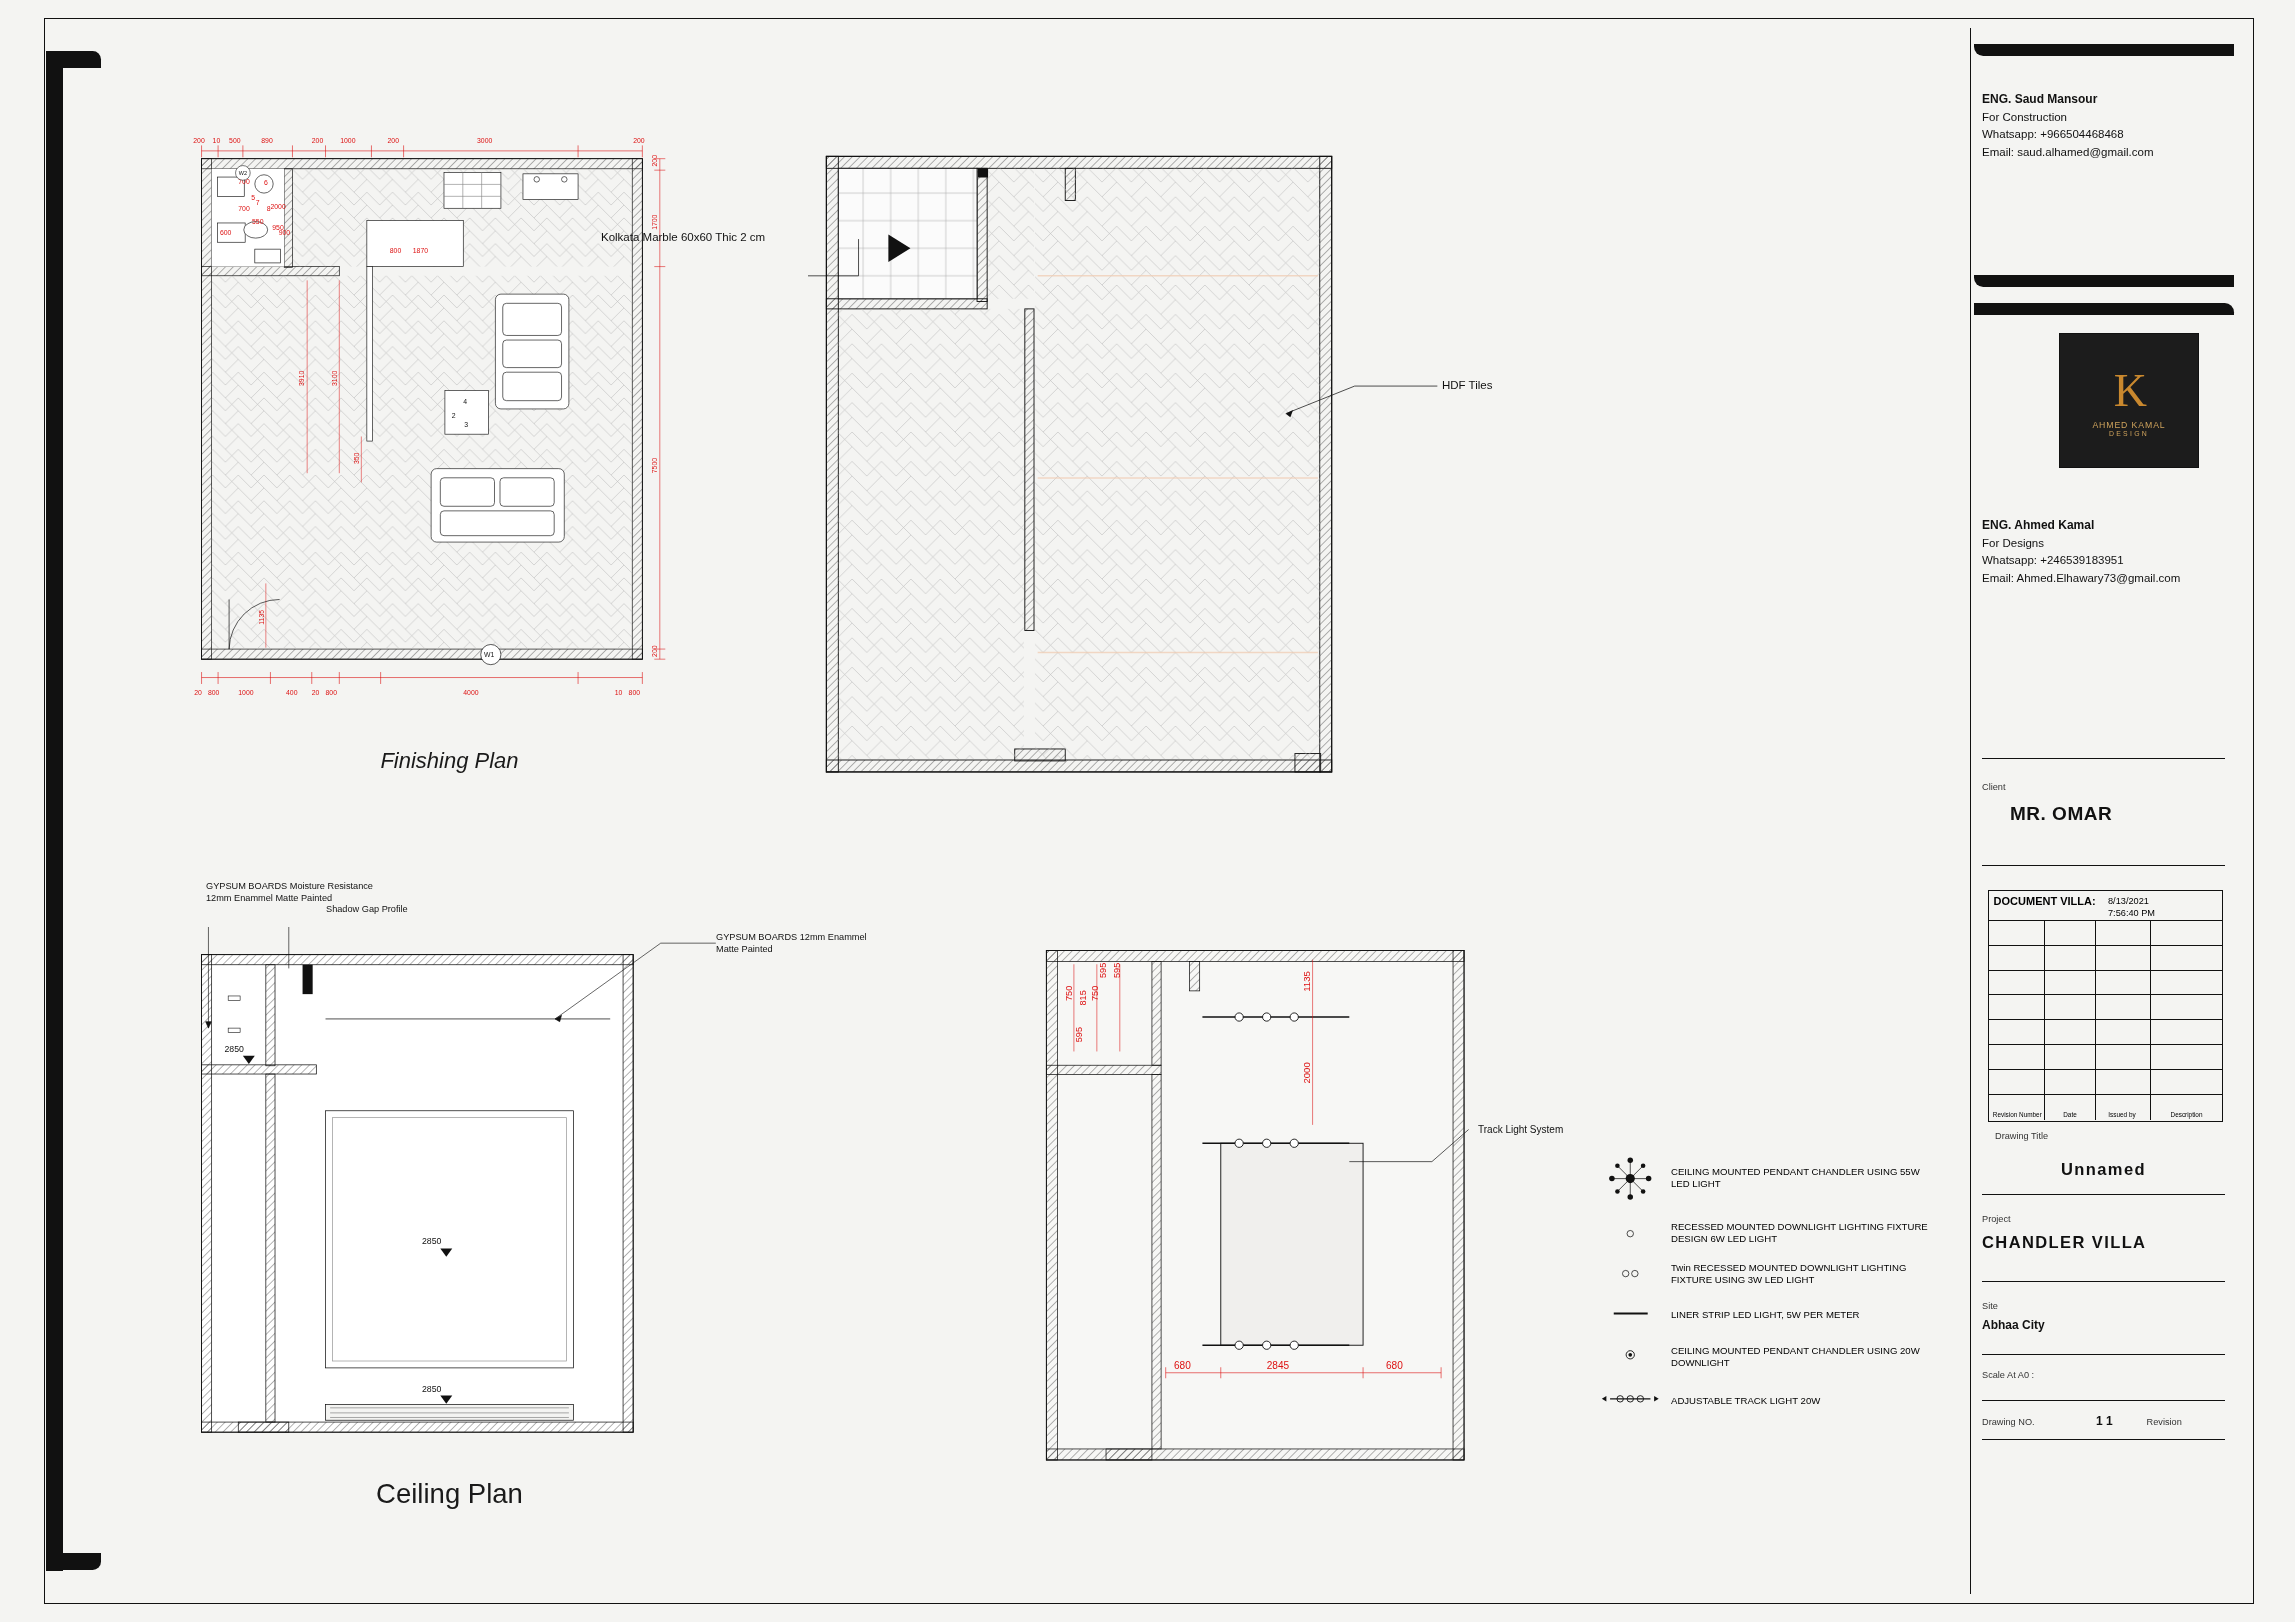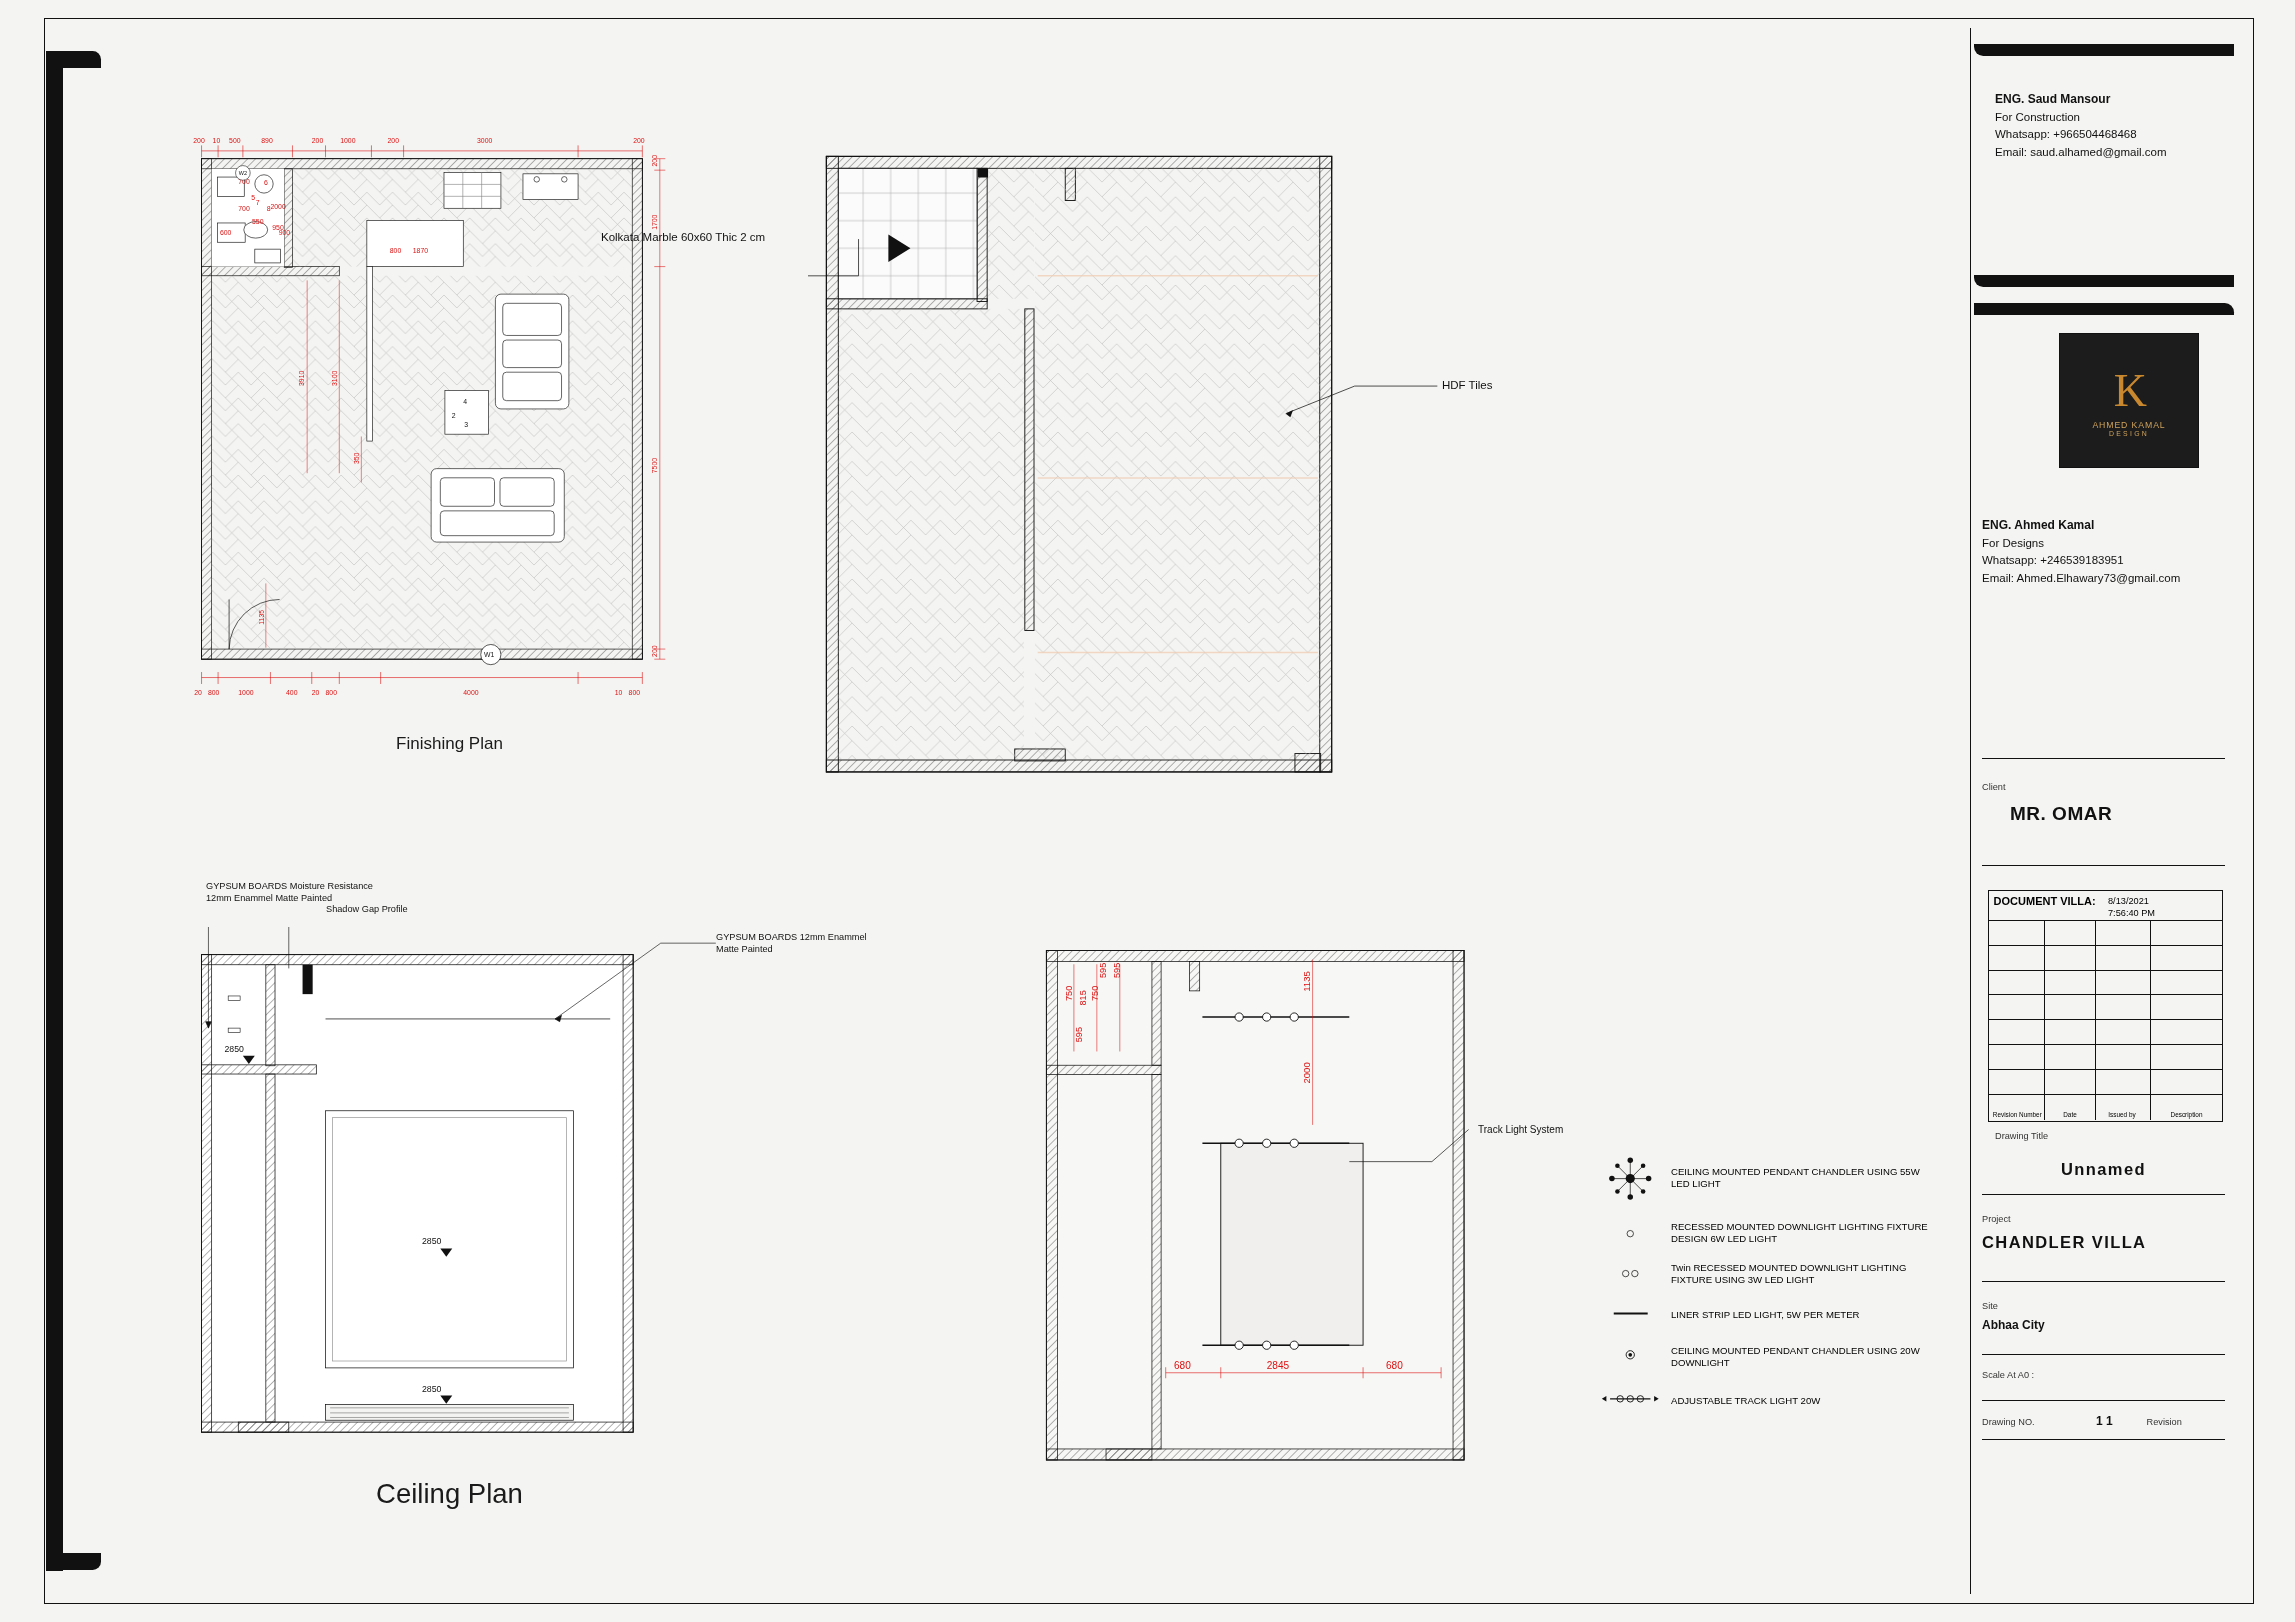--- a/index.html
+++ b/index.html
@@ -276,21 +276,21 @@
         <text class="dimtxt" x="74" y="1262">800</text>
         <text class="dimtxt" x="140" y="1262">1000</text>
         <text class="dimtxt" x="244" y="1262">400</text>
         <text class="dimtxt" x="300" y="1262">20</text>
         <text class="dimtxt" x="330" y="1262">800</text>
         <text class="dimtxt" x="630" y="1262">4000</text>
         <text class="dimtxt" x="960" y="1262">10</text>
         <text class="dimtxt" x="990" y="1262">800</text>
       </g>
     </svg>
-    <div class="plan-title" style="left:0;width:551px;top:619px;font-size:17px;">Finishing Plan</div>
+    <div class="plan-title" style="left:0;width:551px;top:633px;font-size:22px;font-style:italic;">Finishing Plan</div>
   </div>
 
   <div class="plan" style="left:808px;top:138px;">
     <svg width="735" height="735" viewBox="0 0 1600 1600">
       <defs>
         <pattern id="herring2" width="64" height="64" patternUnits="userSpaceOnUse">
           <g stroke="#bdbdbd" stroke-width="1.3" fill="none">
             <path d="M0 32 L32 0 L64 32"></path>
               <path d="M0 64 L32 32 L64 64"></path>
               <path d="M0 0 L32 32"></path>
@@ -548,21 +548,21 @@
     <div style="position:absolute;left:73px;top:193px;width:266px;font-size:9.6px;line-height:1.3;">CEILING MOUNTED PENDANT CHANDLER USING 20W DOWNLIGHT</div>
     <div style="position:absolute;left:73px;top:243px;width:266px;font-size:9.6px;line-height:1.3;">ADJUSTABLE TRACK LIGHT 20W</div>
   </div>
 
   <div class="tb"></div>
 
   <div class="tb-blk" style="top:44px;height:12px;border-radius:0 0 0 9.2px;"></div>
   <div class="tb-blk" style="top:275px;height:12px;border-radius:0 0 0 9.2px;"></div>
   <div class="tb-blk" style="top:303px;height:12px;border-radius:0 9.2px 0 0;"></div>
 
-  <div class="tb-sec" style="top:90px;margin-left:13px;">
+  <div class="tb-sec" style="top:90px;">
     <div class="tb-sm">ENG. Saud Mansour</div>
     <div>For Construction</div>
     <div>Whatsapp: +966504468468</div>
     <div>Email: saud.alhamed@gmail.com</div>
   </div>
 
   <div class="logo-box">
     <div class="logo-k">
       <div class="logo-mark">K</div>
       <div class="logo-t1">AHMED KAMAL</div>

